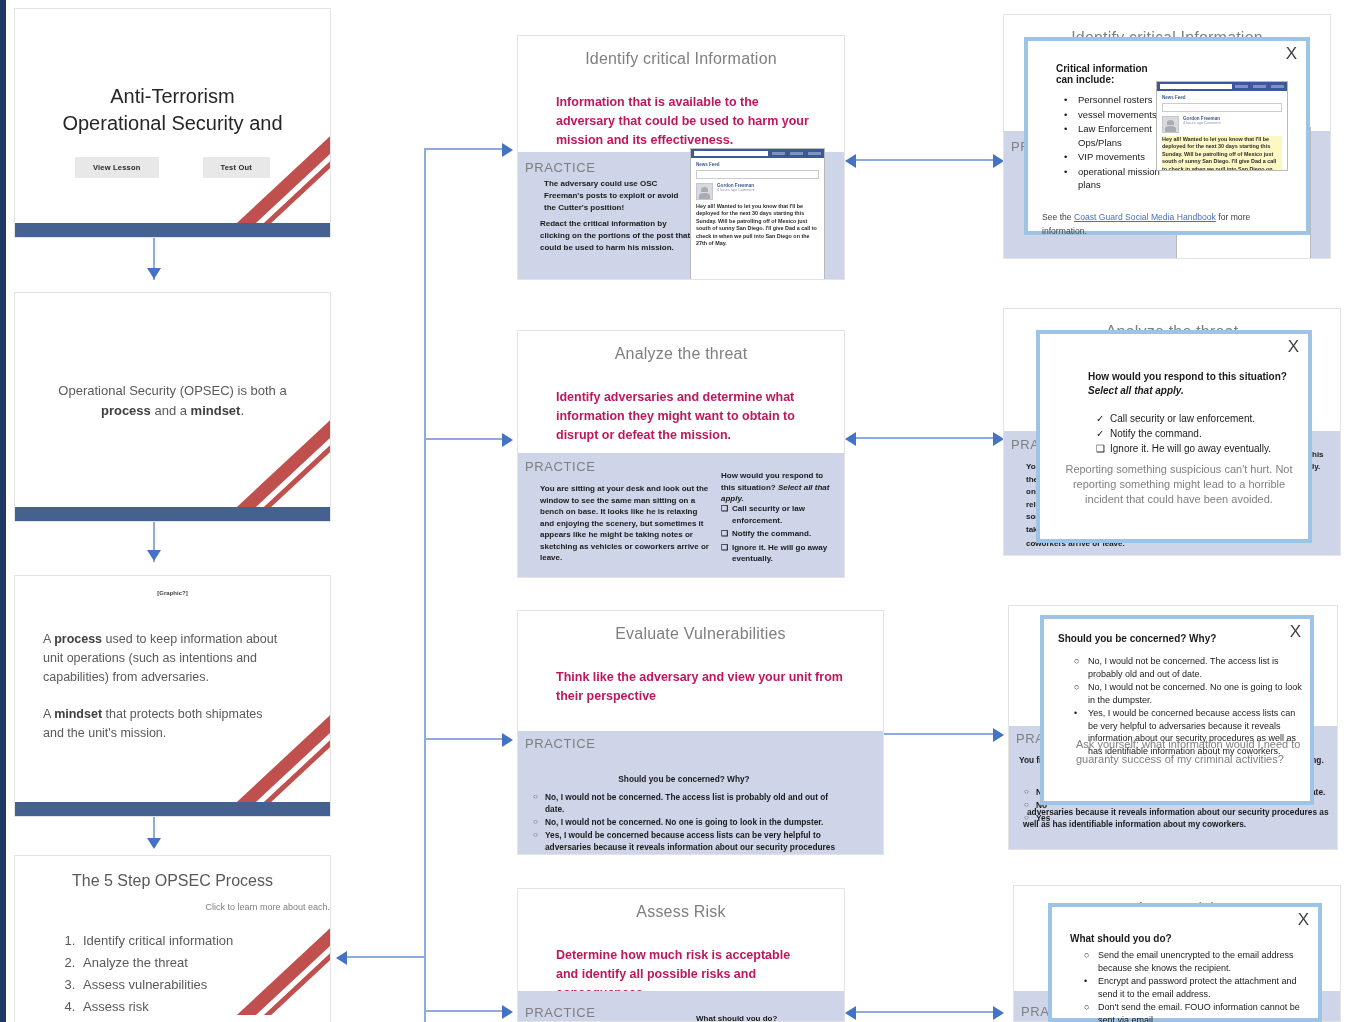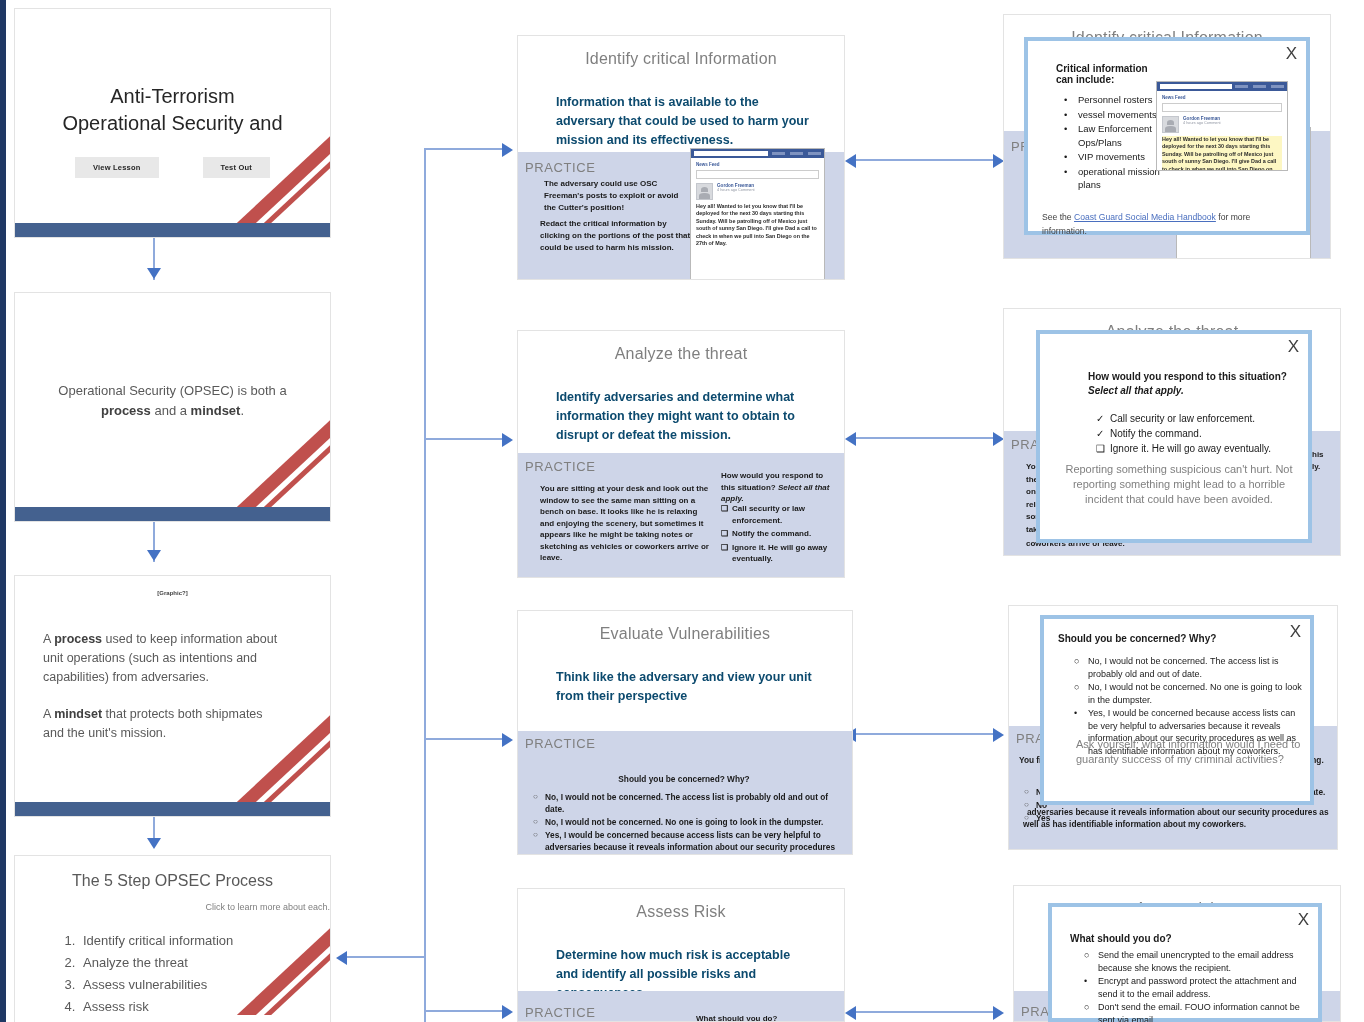--- a/index.html
+++ b/index.html
@@ -64,21 +64,21 @@
   
   .step-title{position:absolute;left:0;right:0;top:16px;text-align:center;font-size:16px;color:#595959;}
   .step-sub{position:absolute;left:0;right:0;top:46px;text-align:right;font-size:9px;color:#7f7f7f;}
   .step-list{position:absolute;left:40px;top:74px;margin:0;padding-left:24px;font-size:13px;line-height:22px;color:#595959;}
   .step-list li{padding-left:4px;}
 
   
   .lesson-title{position:absolute;left:0;right:0;top:14px;text-align:center;font-size:16px;color:#7f7f7f;letter-spacing:.2px;}
   .lesson-lead{
     position:absolute;left:38px;right:30px;top:57px;
-    font-size:12.5px;line-height:19px;font-weight:bold;color:#0c4a6e;
+    font-size:12.5px;line-height:19px;font-weight:bold;color:#be185d;
   }
   .practice-band{
     position:absolute;left:0;right:0;bottom:0;background:#ced5e8;
   }
   .practice-label{
     position:absolute;left:7px;top:6px;font-size:13px;color:#7f7f7f;letter-spacing:.6px;
   }
 
   
   .pr-col{position:absolute;font-size:8px;line-height:11.5px;font-weight:bold;color:#1a1a1a;}
@@ -281,21 +281,21 @@
       <span class="q-head">How would you respond to this situation?</span>
       <em>Select all that apply.</em>
     </div>
     <ul class="opt-list pr-col" style="left:203px;top:172px;width:118px;">
       <li><span class="bx">❑</span><span>Call security or law enforcement.</span></li>
       <li><span class="bx">❑</span><span>Notify the command.</span></li>
       <li><span class="bx">❑</span><span>Ignore it. He will go away eventually.</span></li>
     </ul>
   </div>
 
-  <div class="slide" style="left:517px;top:610px;width:336px;height:245px;">
+  <div class="slide" style="left:517px;top:610px;width:367px;height:245px;">
     <div class="lesson-title">Evaluate Vulnerabilities</div>
     <div class="lesson-lead">Think like the adversary and view your unit from their perspective</div>
     <div class="practice-band" style="height:123px;"></div>
     <div class="practice-label" style="top:125px;">PRACTICE</div>
     <div class="pr-wide q-head" style="left:10px;top:162px;width:312px;text-align:center;">Should you be concerned? Why?</div>
     <ul class="radio-list pr-wide" style="left:14px;top:180px;width:308px;">
       <li><span class="rb">○</span><span>No, I would not be concerned. The access list is probably old and out of date.</span></li>
       <li><span class="rb">○</span><span>No, I would not be concerned. No one is going to look in the dumpster.</span></li>
       <li><span class="rb">○</span><span>Yes, I would be concerned because access lists can be very helpful to adversaries because it reveals information about our security procedures as well as has identifiable information about my coworkers.</span></li>
     </ul>

